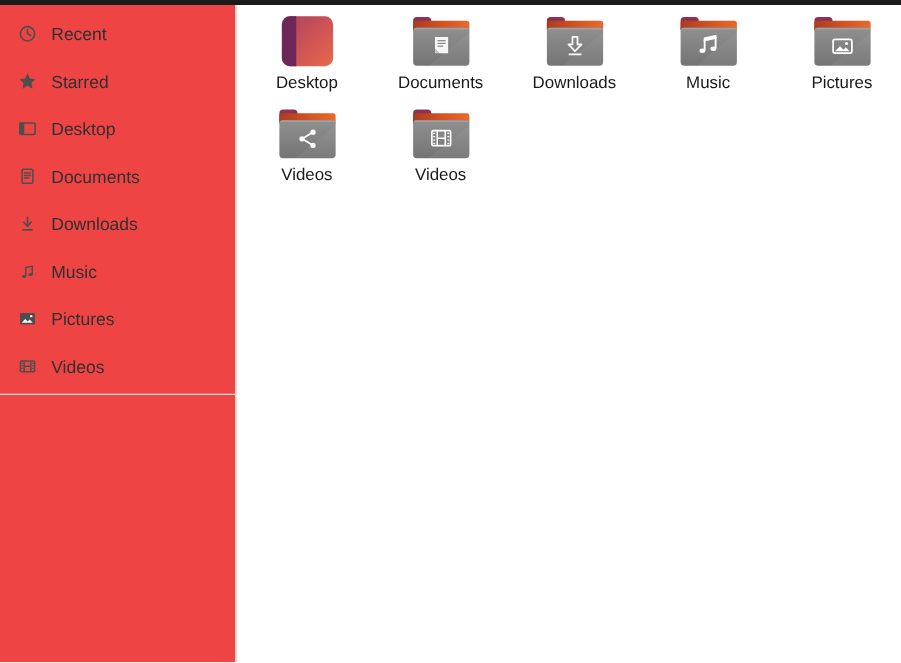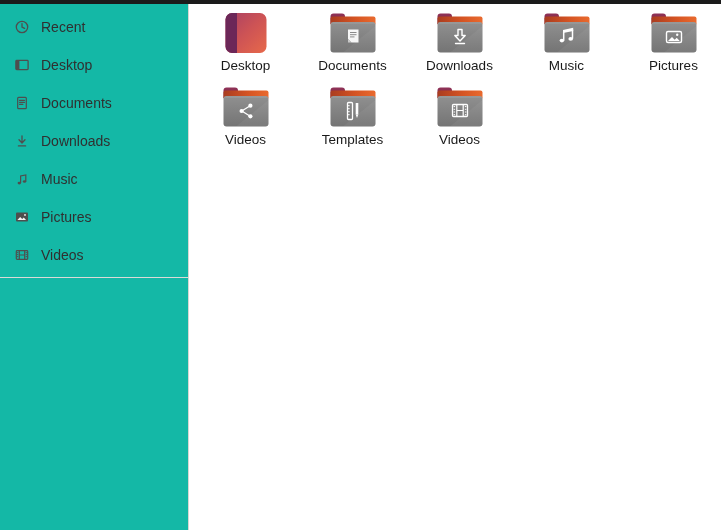--- a/index.html
+++ b/index.html
@@ -5,21 +5,21 @@
   html,body{margin:0;padding:0;background:#ffffff;}
   .window{
     position:relative;width:721px;height:530px;overflow:hidden;
     font-family:"Liberation Sans",sans-serif;background:#ffffff;
     -webkit-font-smoothing:antialiased;
   }
   .topbar{position:absolute;top:0;left:0;right:0;height:4px;background:#1b1b1b;}
   
   .sidebar{
     position:absolute;top:4px;left:0;bottom:0;width:189px;
-    background:#14b8a6;border-right:1px solid #d9d6d2;box-sizing:border-box;
+    background:#ef4444;border-right:1px solid #d9d6d2;box-sizing:border-box;
   }
   .sb-list{padding-top:4px;}
   .sb-item{
     height:38px;display:flex;align-items:center;gap:11px;
     padding-left:14px;font-size:14px;color:#303030;cursor:default;
   }
   .sb-item.selected{background:#e1552c;color:#ffffff;}
   .sb-icon{width:16px;height:16px;flex:0 0 16px;display:flex;align-items:center;justify-content:center;}
   .sb-icon svg{display:block;}
   .sb-divider{height:1px;background:#dcdad6;margin:3px 0;}
@@ -81,20 +81,28 @@
       <div class="sb-item">
         <span class="sb-icon">
           <svg width="16" height="16" viewBox="0 0 16 16" fill="none" stroke="#4e4e4e" stroke-width="1.3">
             <circle cx="8" cy="8" r="5.7"></circle>
               <path d="M8,4.6 V8 L10.6,9.4" stroke-linecap="round"></path>
           </svg>
         </span>
         <span class="sb-label">Recent</span>
       </div>
 
+      <div class="sb-item">
+        <span class="sb-icon">
+          <svg width="16" height="16" viewBox="0 0 16 16">
+            <path d="M8,1.6 L9.9,5.8 14.4,6.3 11.1,9.4 12,13.9 8,11.6 4,13.9 4.9,9.4 1.6,6.3 6.1,5.8 Z" fill="#4e4e4e"></path>
+          </svg>
+        </span>
+        <span class="sb-label">Starred</span>
+      </div>
 
 
       <div class="sb-item">
         <span class="sb-icon">
           <svg width="16" height="16" viewBox="0 0 16 16">
             <rect x="1.9" y="3.4" width="12.2" height="9.2" rx="0.8" fill="none" stroke="#4e4e4e" stroke-width="1.3"></rect>
             <path d="M1.9,4.2 A0.8,0.8 0 0 1 2.7,3.4 H5.4 V12.6 H2.7 A0.8,0.8 0 0 1 1.9,11.8 Z" fill="#4e4e4e"></path>
           </svg>
         </span>
         <span class="sb-label">Desktop</span>
@@ -227,32 +235,20 @@
               <use href="#folder-base"></use>
             <path d="M19.8,25 L28.2,19.8 M19.8,25 L28.2,30.2" stroke="#ffffff" stroke-width="1.3"></path>
             <circle cx="19.6" cy="25" r="2.1" fill="#ffffff"></circle>
             <circle cx="28.4" cy="19.7" r="2.1" fill="#ffffff"></circle>
             <circle cx="28.4" cy="30.3" r="2.1" fill="#ffffff"></circle>
           </svg>
         </span>
         <span class="f-label">Videos</span>
       </div>
 
-      <div class="cell">
-        <span class="f-icon">
-          <svg width="48" height="42" viewBox="0 0 48 42">
-              <use href="#folder-base"></use>
-            <rect x="18.5" y="16.5" width="5" height="17" rx="1" fill="none" stroke="#ffffff" stroke-width="1.3"></rect>
-            <path d="M18.5,19.7 h2.2 M18.5,22.7 h2.2 M18.5,25.7 h2.2 M18.5,28.7 h2.2" stroke="#ffffff" stroke-width="1"></path>
-            <rect x="26.7" y="17" width="2.6" height="11.5" fill="#ffffff"></rect>
-            <path d="M26.7,28.5 h2.6 l-1.3,3.6 Z" fill="#ffffff"></path>
-          </svg>
-        </span>
-        <span class="f-label">Templates</span>
-      </div>
 
       <div class="cell">
         <span class="f-icon">
           <svg width="48" height="42" viewBox="0 0 48 42">
               <use href="#folder-base"></use>
             <rect x="16.5" y="18.5" width="15" height="12" rx="1" fill="none" stroke="#ffffff" stroke-width="1.3"></rect>
             <path d="M20.8,18.5 V30.5 M27.2,18.5 V30.5 M20.8,24.5 H27.2" stroke="#ffffff" stroke-width="1.2"></path>
             <path d="M17.6,20.6 h1.5 M17.6,23.3 h1.5 M17.6,26 h1.5 M17.6,28.7 h1.5 M28.9,20.6 h1.5 M28.9,23.3 h1.5 M28.9,26 h1.5 M28.9,28.7 h1.5" stroke="#ffffff" stroke-width="1"></path>
           </svg>
         </span>

